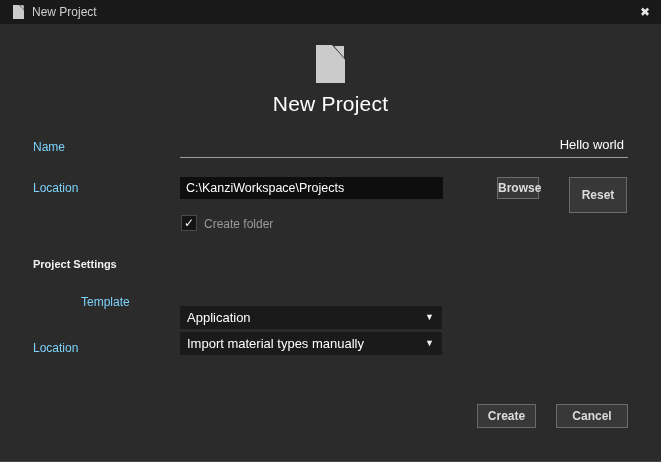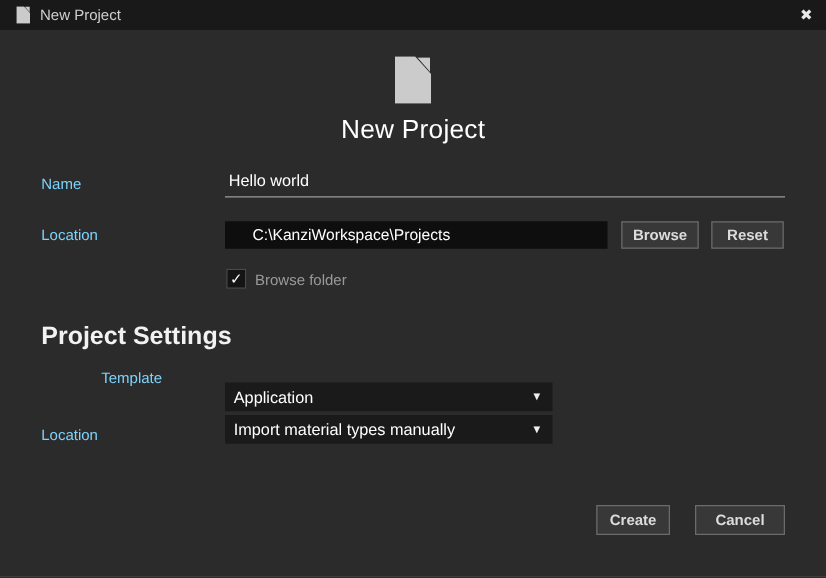--- a/index.html
+++ b/index.html
@@ -31,42 +31,43 @@
   
   .flabel { position:absolute; left:33px; font-size:12px; color:#7dd3fc; white-space:nowrap; }
   .lbl-name { top:140px; } .lbl-location { top:181px; }
   .lbl-template { top:295px;margin-left:48px; } .lbl-materials { top:341px; }
 
   .name-input {
     position:absolute; left:180px; top:135px; width:448px; height:23px;
     background:transparent; border:none; border-bottom:1px solid #9d9d9d;
     color:#ffffff; font-size:13px; padding:0 4px 3px 3px; outline:none;
     font-family:inherit;
+    text-align:right;
   }
   .location-input {
-    position:absolute; left:180px; top:177px; width:306px; height:22px;
+    position:absolute; left:180px; top:177px; width:263px; height:22px;
     background:#0e0e0e; border:none; color:#ffffff; font-size:12.5px;
-    padding:0 22px; outline:none; font-family:inherit;
+    padding:0 6px; outline:none; font-family:inherit;
   }
   .btn {
     position:absolute; background:#383838; border:1px solid #6b6b6b;
     color:#dcdcdc; font-weight:bold; font-size:12px; text-align:center;
     cursor:pointer; font-family:inherit; padding:0;
   }
-  .btn-browse { left:497px; top:177px; width:62px; height:22px; }
-  .btn-reset  { left:569px; top:177px; width:58px; height:22px; }
+  .btn-browse { left:497px; top:177px; width:42px; height:22px; }
+  .btn-reset  { left:569px; top:177px; width:58px; height:36px; }
 
   .checkbox {
     position:absolute; left:181px; top:215px; width:16px; height:16px;
     background:#141414; border:1px solid #4a4a4a; color:#ffffff;
     font-size:12px; line-height:14px; text-align:center; cursor:pointer;
   }
   .checkbox-label { position:absolute; left:204px; top:217px; font-size:12px; color:#9a9a9a; cursor:pointer; }
 
-  .section-title { position:absolute; left:33px; top:258px; font-size:20px; font-weight:bold; color:#f2f2f2; }
+  .section-title { position:absolute; left:33px; top:258px; font-size:11px; font-weight:bold; color:#f2f2f2; }
 
   .dropdown {
     position:absolute; left:180px; width:262px; height:23px;
     background:#1a1a1a; color:#ffffff; font-size:13px; line-height:23px;
     padding-left:7px; cursor:pointer;
   }
   .dd-template { top:306px; } .dd-materials { top:332px; }
   .dd-arrow { position:absolute; right:8px; top:0; height:100%; line-height:23px; font-size:9px; color:#f0f0f0; }
 
   .btn-create { left:477px; top:404px; width:59px; height:24px; }
@@ -94,21 +95,21 @@
 
   <div class="flabel lbl-name">Name</div>
   <input class="name-input" type="text" value="Hello world" style="">
 
   <div class="flabel lbl-location">Location</div>
   <input class="location-input" type="text" value="C:\KanziWorkspace\Projects" style="">
   <button class="btn btn-browse">Browse</button>
   <button class="btn btn-reset">Reset</button>
 
   <div class="checkbox">✓</div>
-  <div class="checkbox-label">Browse folder</div>
+  <div class="checkbox-label">Create folder</div>
 
   <div class="section-title">Project Settings</div>
 
   <div class="flabel lbl-template">Template</div>
   <div class="dropdown dd-template">
     <span>Application</span>
     <span class="dd-arrow">▼</span>
   </div>
 
   <div class="flabel lbl-materials">Location</div>

